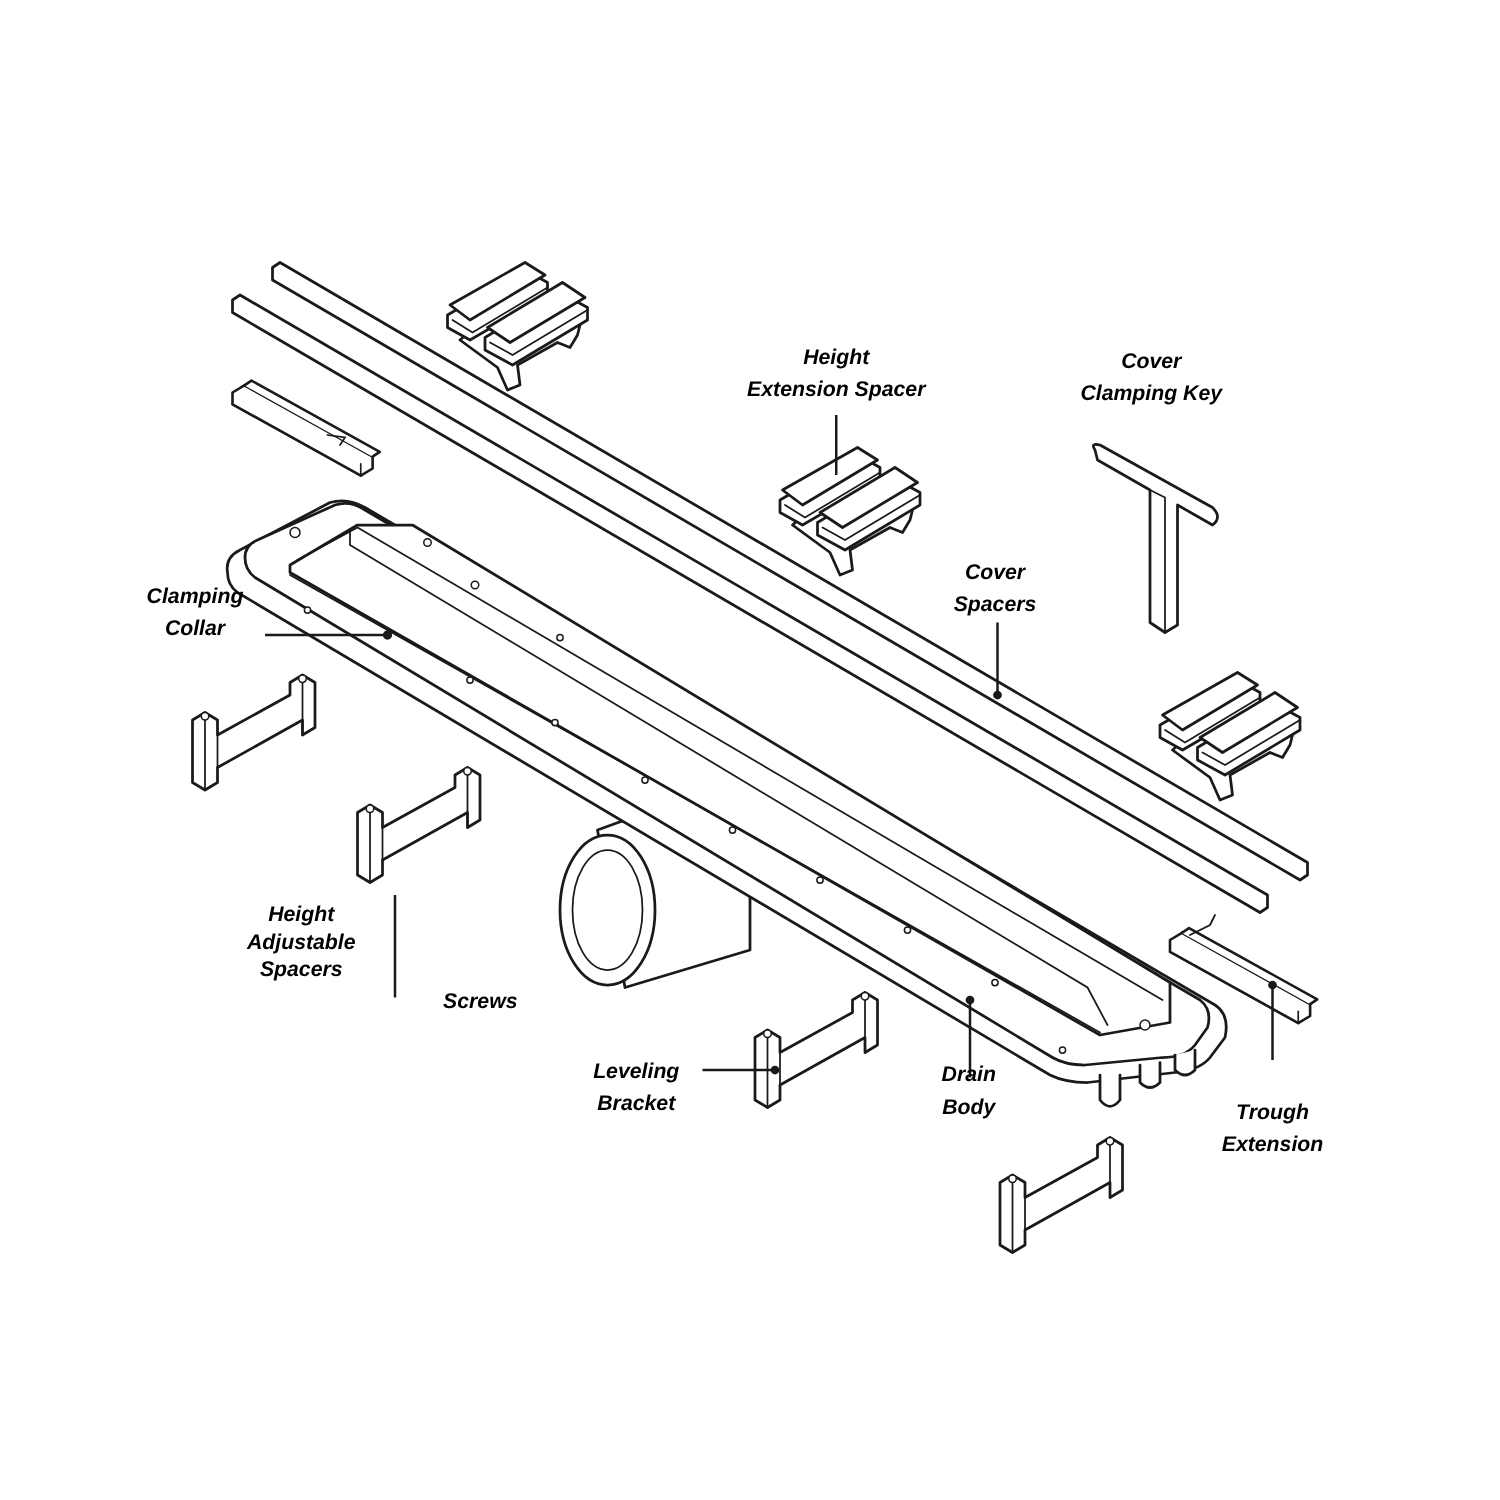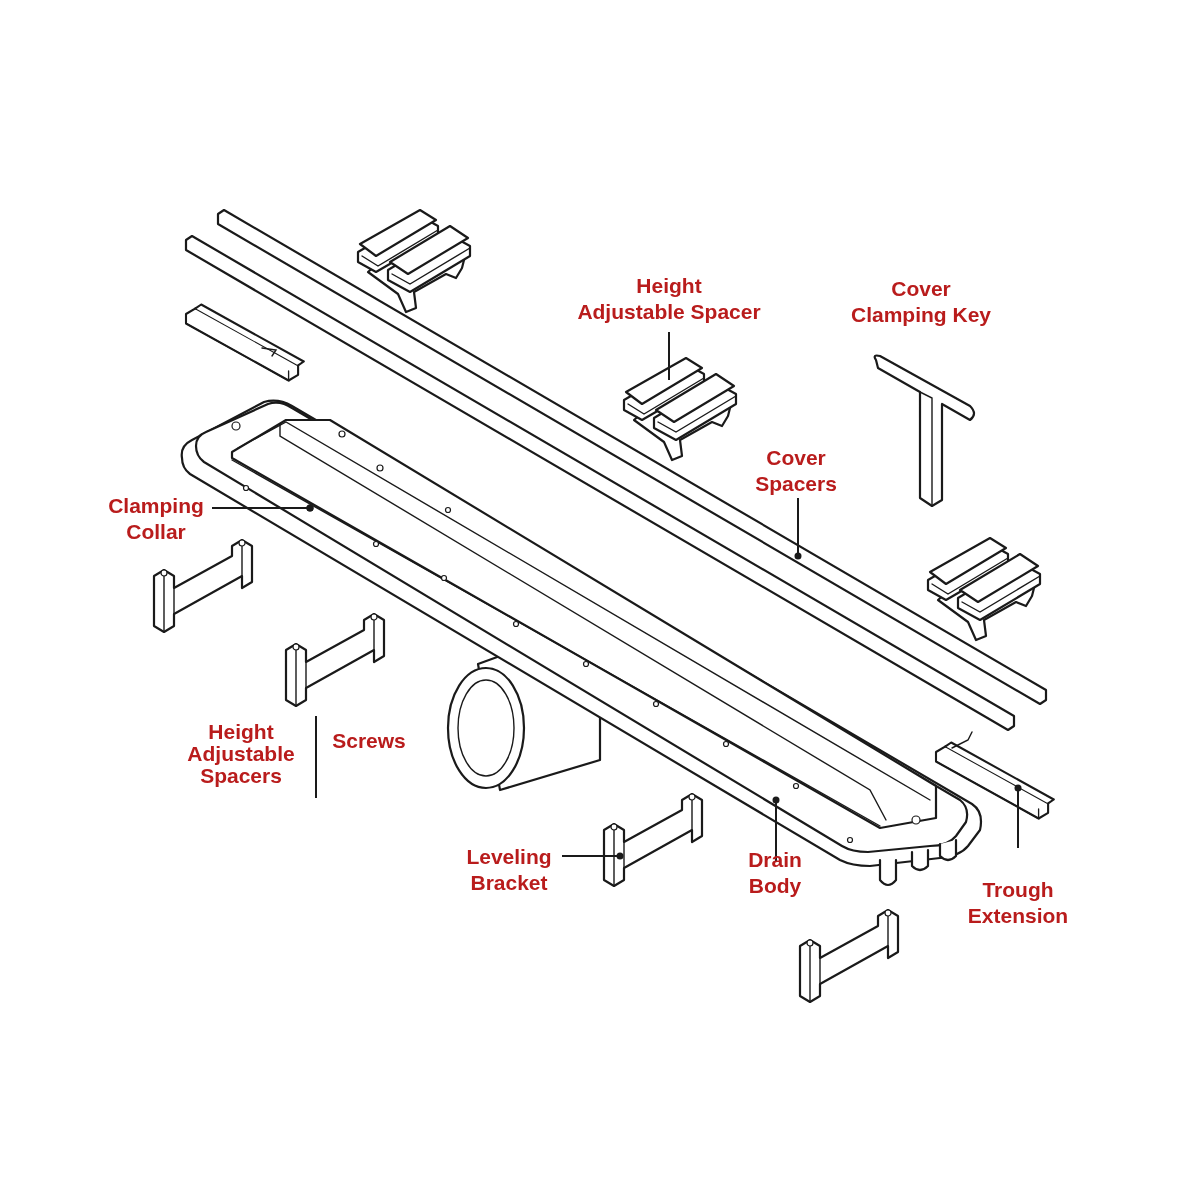--- a/index.html
+++ b/index.html
@@ -1,18 +1,18 @@
 <!DOCTYPE html>
 <html><head>
 <meta charset="utf-8">
 <style>
   html, body { margin:0; padding:0; background:#ffffff; }
   body { width:1200px; height:1200px; position:relative; overflow:hidden; font-family:"Liberation Sans", sans-serif; }
   svg.drawing { position:absolute; left:0; top:0; }
-  .lbl { position:absolute; font-family:"Liberation Sans", sans-serif; font-weight:bold; font-size:21px; line-height:26px; color:#b91c1c; text-align:center; white-space:nowrap; }
+  .lbl { position:absolute; font-family:"Liberation Sans", sans-serif; font-weight:bold; font-size:17px; line-height:26px; color:#000000; text-align:center; white-space:nowrap;font-style:italic; }
   .lbl span { display:block; }
   .part { fill:#ffffff; stroke:#1a1a1a; stroke-width:2.2; stroke-linejoin:round; stroke-linecap:round; }
   .thin { fill:none; stroke:#1a1a1a; stroke-width:1.4; stroke-linecap:round; }
   .leader { stroke:#1a1a1a; stroke-width:2; fill:none; }
   .dot { fill:#1a1a1a; }
   .hole { fill:#ffffff; stroke:#1a1a1a; stroke-width:1.2; }
 </style>
 </head>
 <body>
 
@@ -131,45 +131,45 @@
   <line class="leader" x1="562" y1="856" x2="620" y2="856"></line>
   <circle class="dot" cx="620" cy="856" r="3.5"></circle>
   <line class="leader" x1="776" y1="800" x2="776" y2="862"></line>
   <circle class="dot" cx="776" cy="800" r="3.5"></circle>
   <line class="leader" x1="1018" y1="788" x2="1018" y2="848"></line>
   <circle class="dot" cx="1018" cy="788" r="3.5"></circle>
 </svg>
 
 <div class="lbl" style="left:560px; top:273px; width:218px;">
   <span>Height</span>
-  <span>Adjustable Spacer</span>
+  <span>Extension Spacer</span>
 </div>
 
 <div class="lbl" style="left:840px; top:276px; width:162px;">
   <span>Cover</span>
   <span>Clamping Key</span>
 </div>
 
 <div class="lbl" style="left:740px; top:445px; width:112px;">
   <span>Cover</span>
   <span>Spacers</span>
 </div>
 
-<div class="lbl" style="left:96px; top:493px; width:120px;">
+<div class="lbl" style="left:96px; top:464px; width:120px;">
   <span>Clamping</span>
   <span>Collar</span>
 </div>
 
 <div class="lbl" style="left:176px; top:721px; width:130px; line-height:22px;">
   <span>Height</span>
   <span>Adjustable</span>
   <span>Spacers</span>
 </div>
 
-<div class="lbl" style="left:324px; top:728px; width:90px;">
+<div class="lbl" style="left:324px; top:788px; width:90px;text-align:right;">
   <span>Screws</span>
 </div>
 
 <div class="lbl" style="left:456px; top:844px; width:106px;">
   <span>Leveling</span>
   <span>Bracket</span>
 </div>
 
 <div class="lbl" style="left:736px; top:847px; width:78px;">
   <span>Drain</span>

